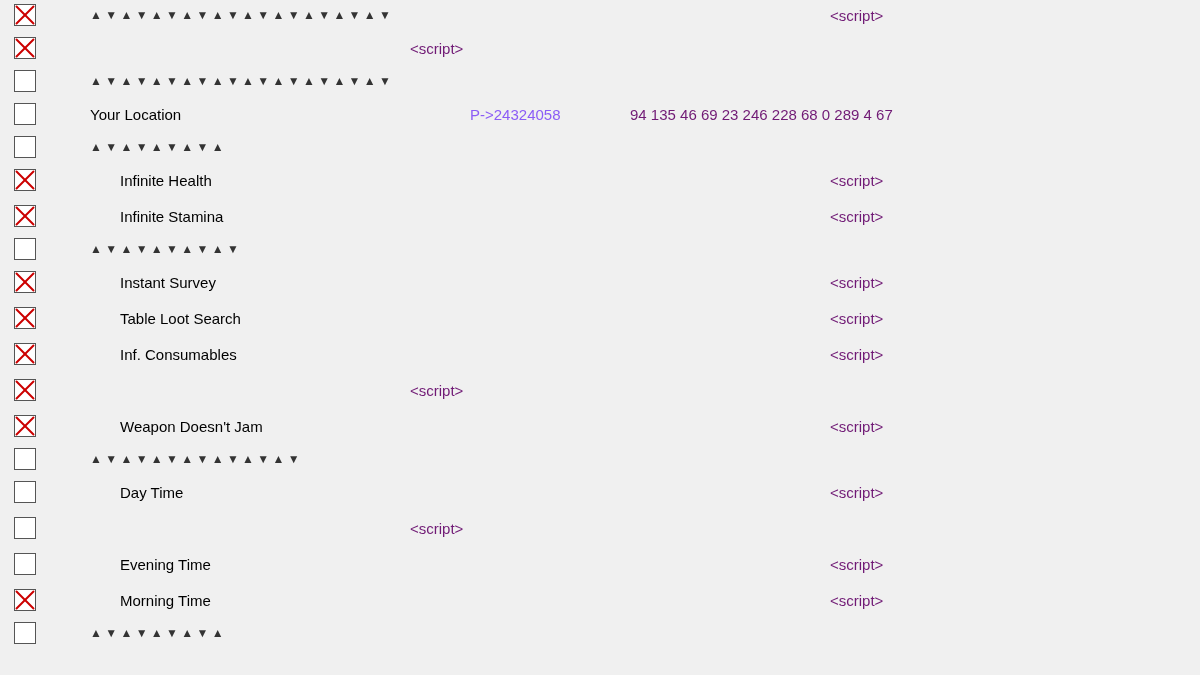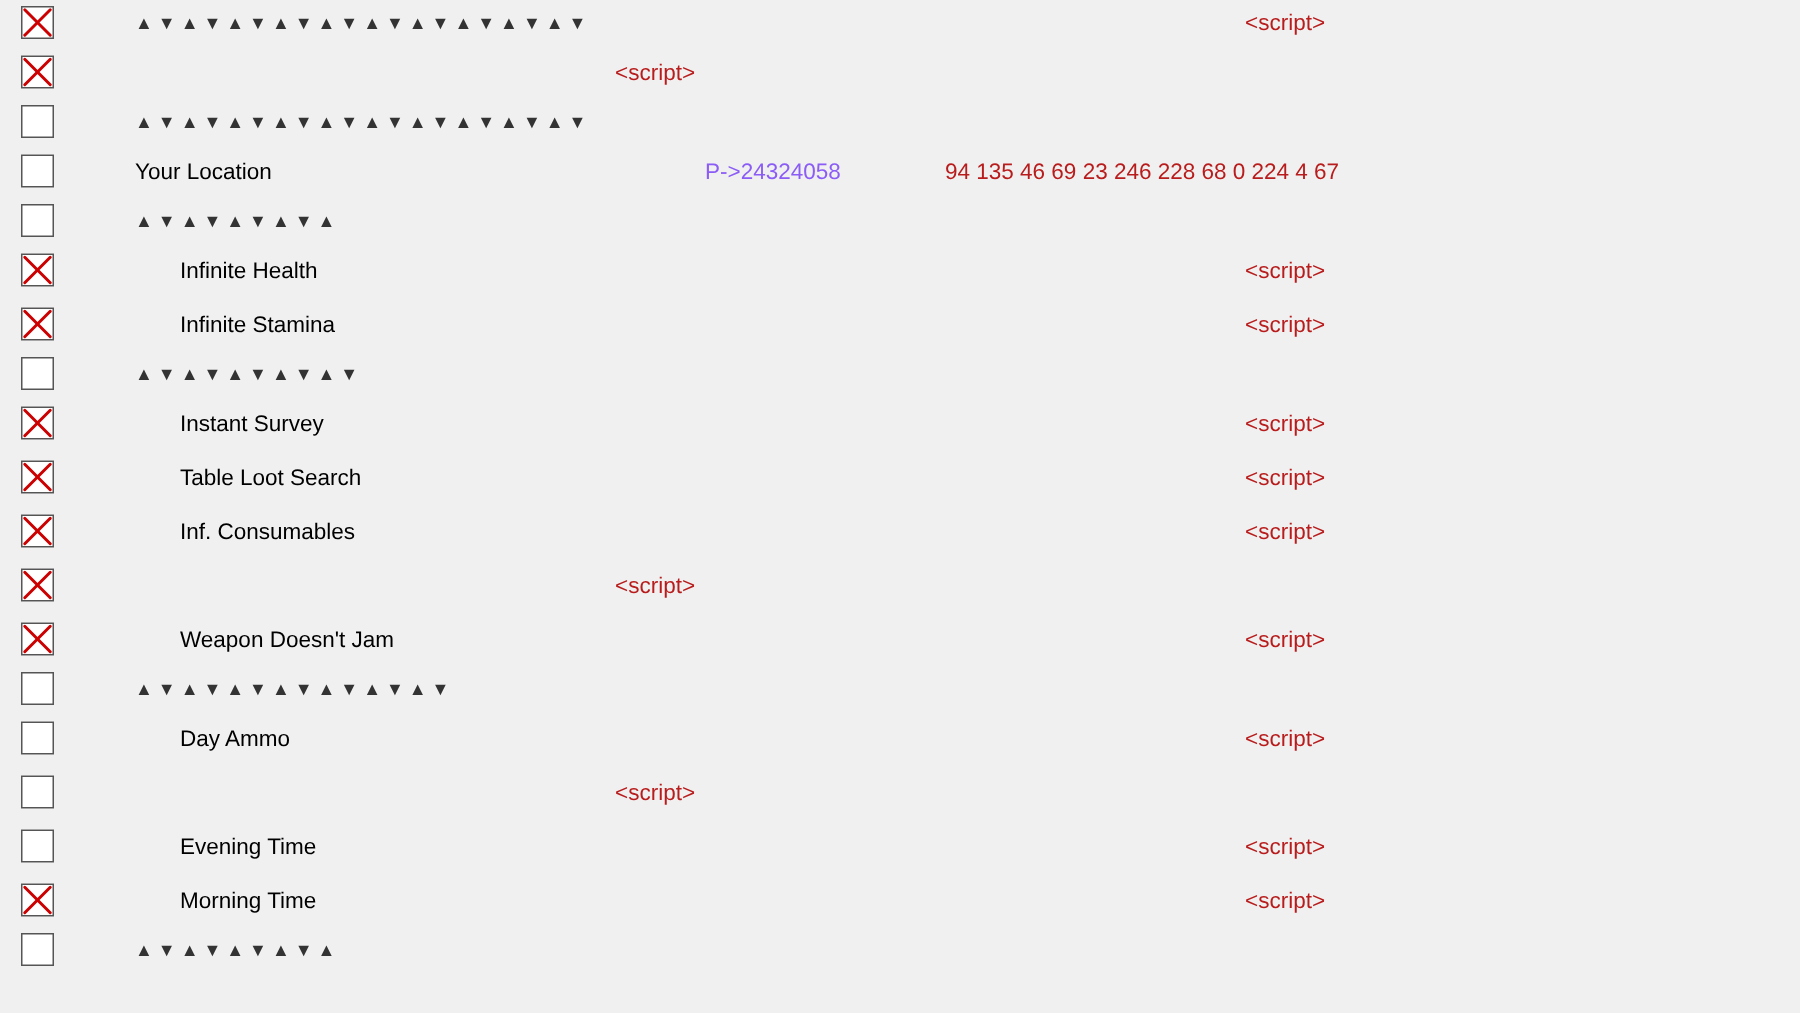--- a/index.html
+++ b/index.html
@@ -82,21 +82,21 @@
       color: #333;
       letter-spacing: 1px;
     }
     .indent1 {
       padding-left: 40px;
     }
     .indent2 {
       padding-left: 70px;
     }
     .script-tag {
-      color: #b91c1c;
+      color: #701a75;
     }
     .separator-row {
       min-height: 30px;
     }
   </style>
 </head>
 <body>
 
 <div class="table-container">
 
@@ -125,21 +125,21 @@
       <div class="col-ptr"></div>
       <div class="col-type"></div>
       <div class="col-value script-tag"></div>
     </div>
     <div class="row">
       <div class="col-check">
         <div class="checkbox"></div>
       </div>
       <div class="col-name indent1">Your Location</div>
       <div class="col-ptr">P-&gt;24324058</div>
-      <div class="col-value script-tag">94 135 46 69 23 246 228 68 0 224 4 67</div>
+      <div class="col-value script-tag">94 135 46 69 23 246 228 68 0 289 4 67</div>
     </div>
     <div class="row separator-row">
       <div class="col-check">
         <div class="checkbox"></div>
       </div>
       <div class="col-name indent1 group-header" style="font-weight: normal; font-size: 12px; letter-spacing: 0px;">▲ ▼ ▲ ▼ ▲ ▼ ▲ ▼ ▲</div>
       <div class="col-ptr"></div>
       <div class="col-type"></div>
       <div class="col-value script-tag"></div>
     </div>
@@ -220,21 +220,21 @@
       </div>
       <div class="col-name indent1 group-header" style="font-weight: normal; font-size: 12px; letter-spacing: 0px;">▲ ▼ ▲ ▼ ▲ ▼ ▲ ▼ ▲ ▼ ▲ ▼ ▲ ▼</div>
       <div class="col-ptr"></div>
       <div class="col-type"></div>
       <div class="col-value script-tag"></div>
     </div>
     <div class="row">
       <div class="col-check">
         <div class="checkbox"></div>
       </div>
-      <div class="col-name indent2">Day Ammo</div>
+      <div class="col-name indent2">Day Time</div>
       <div class="col-ptr"></div>
       <div class="col-type"></div>
       <div class="col-value script-tag">&lt;script&gt;</div>
     </div>
     <div class="row">
       <div class="col-check">
         <div class="checkbox"></div>
       </div>
       <div class="col-ptr"></div>
       <div class="col-type"></div>

